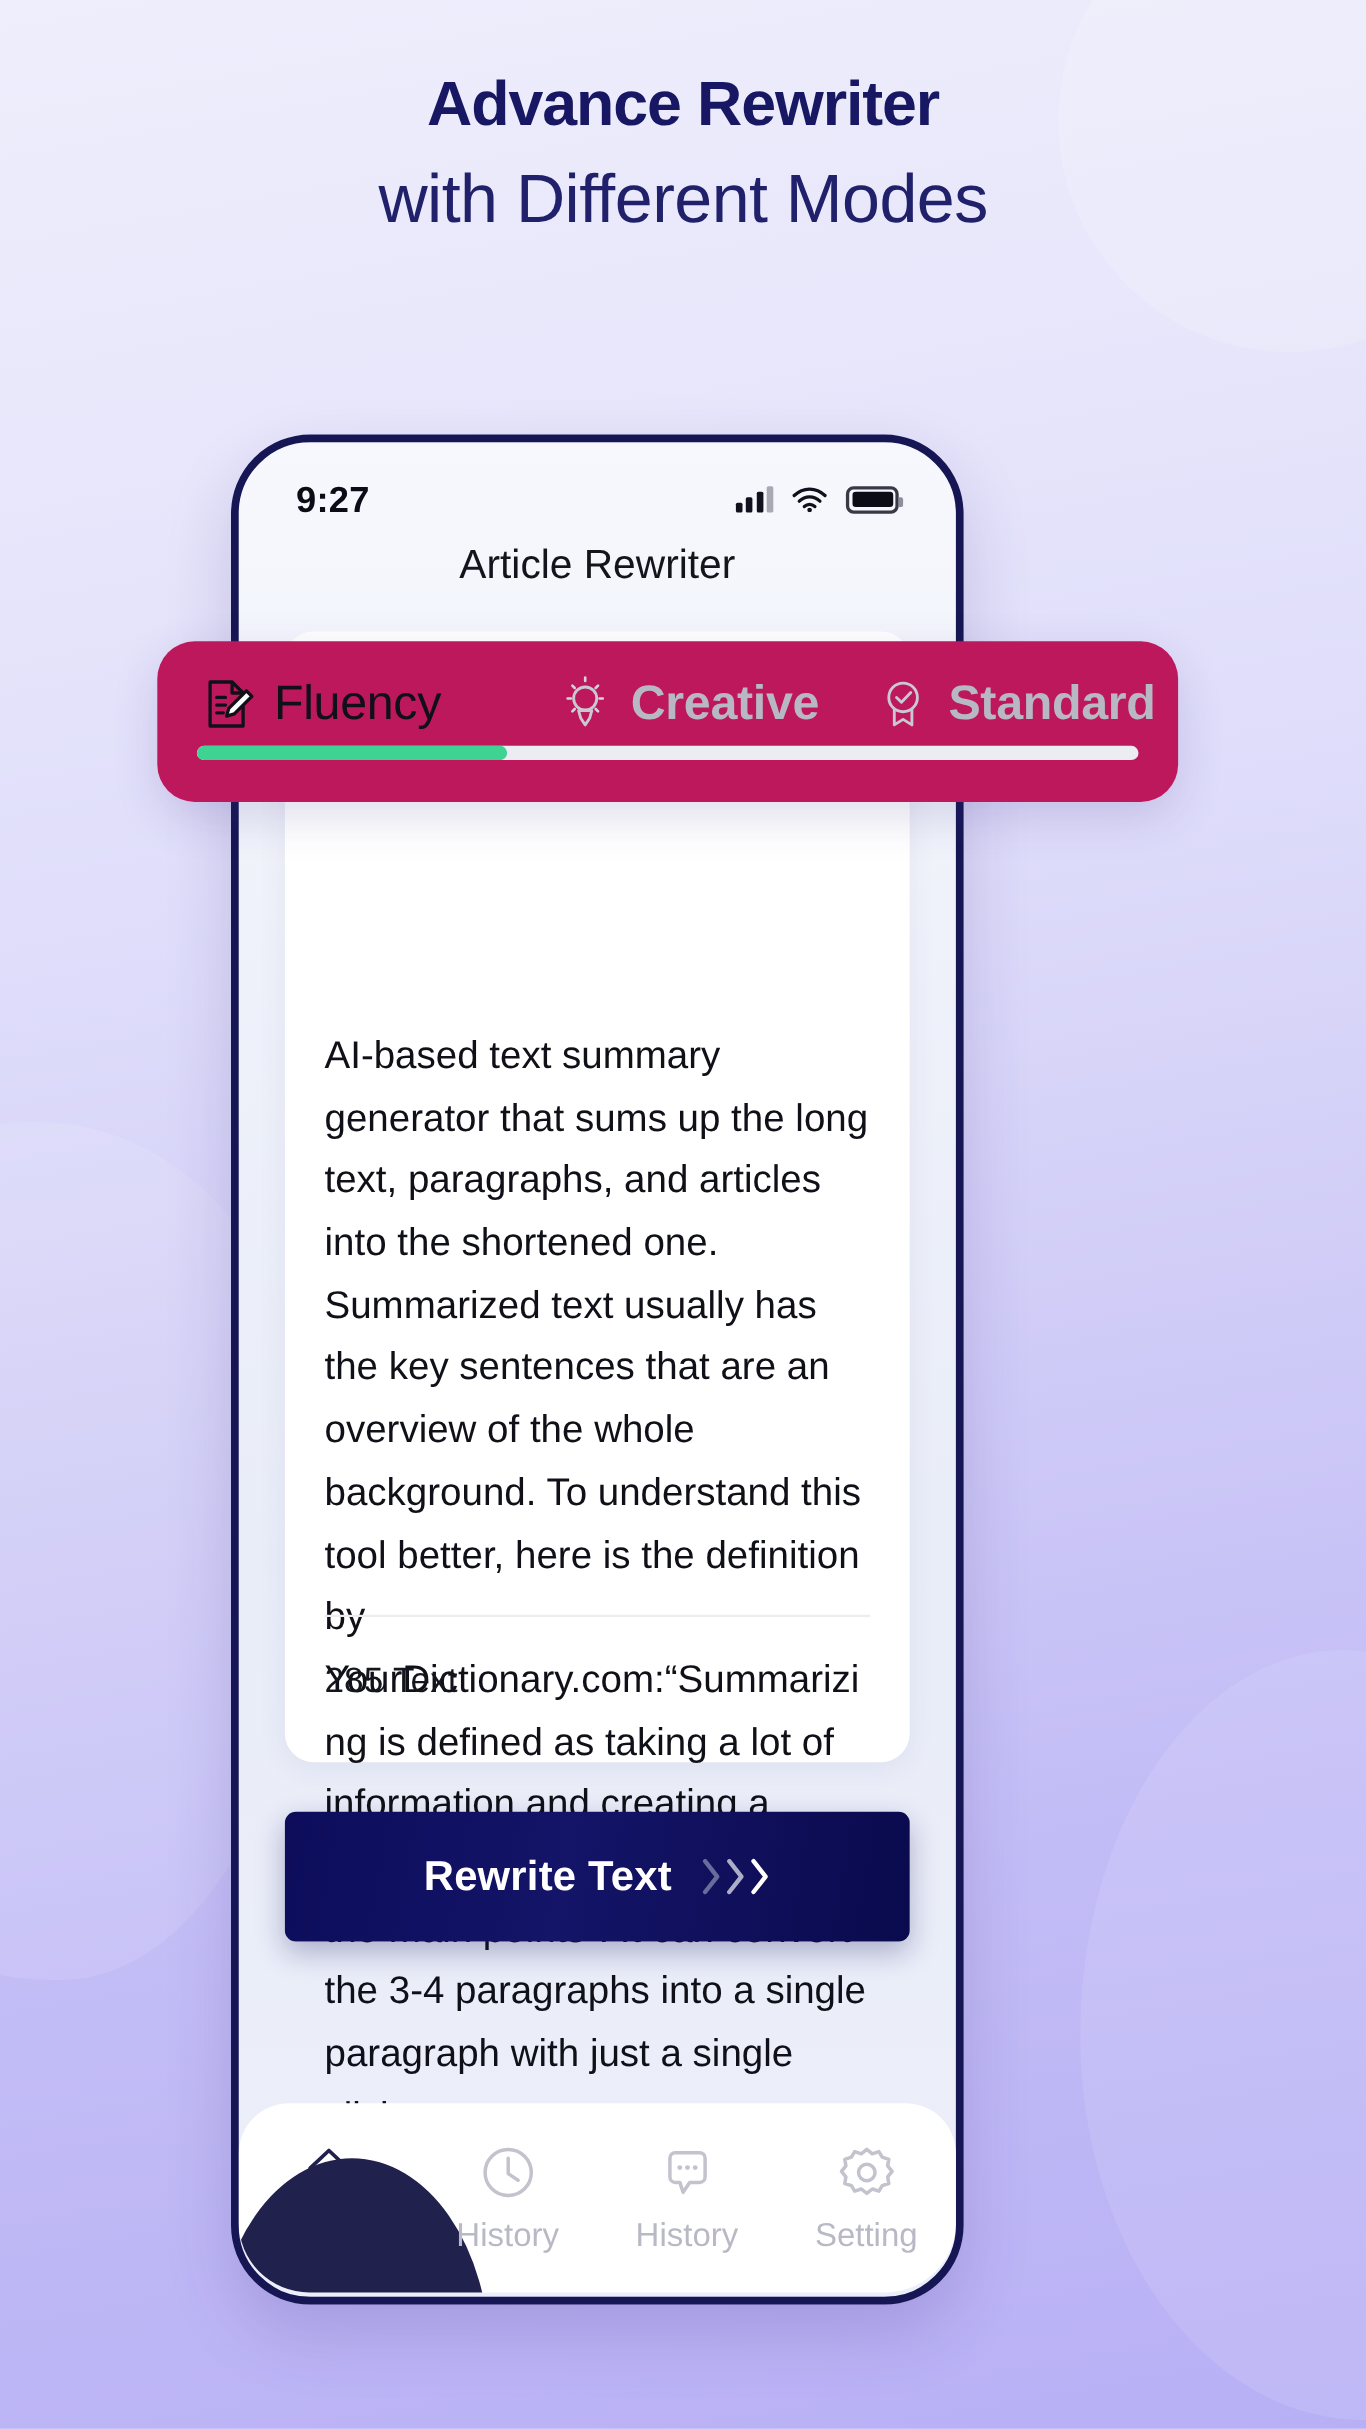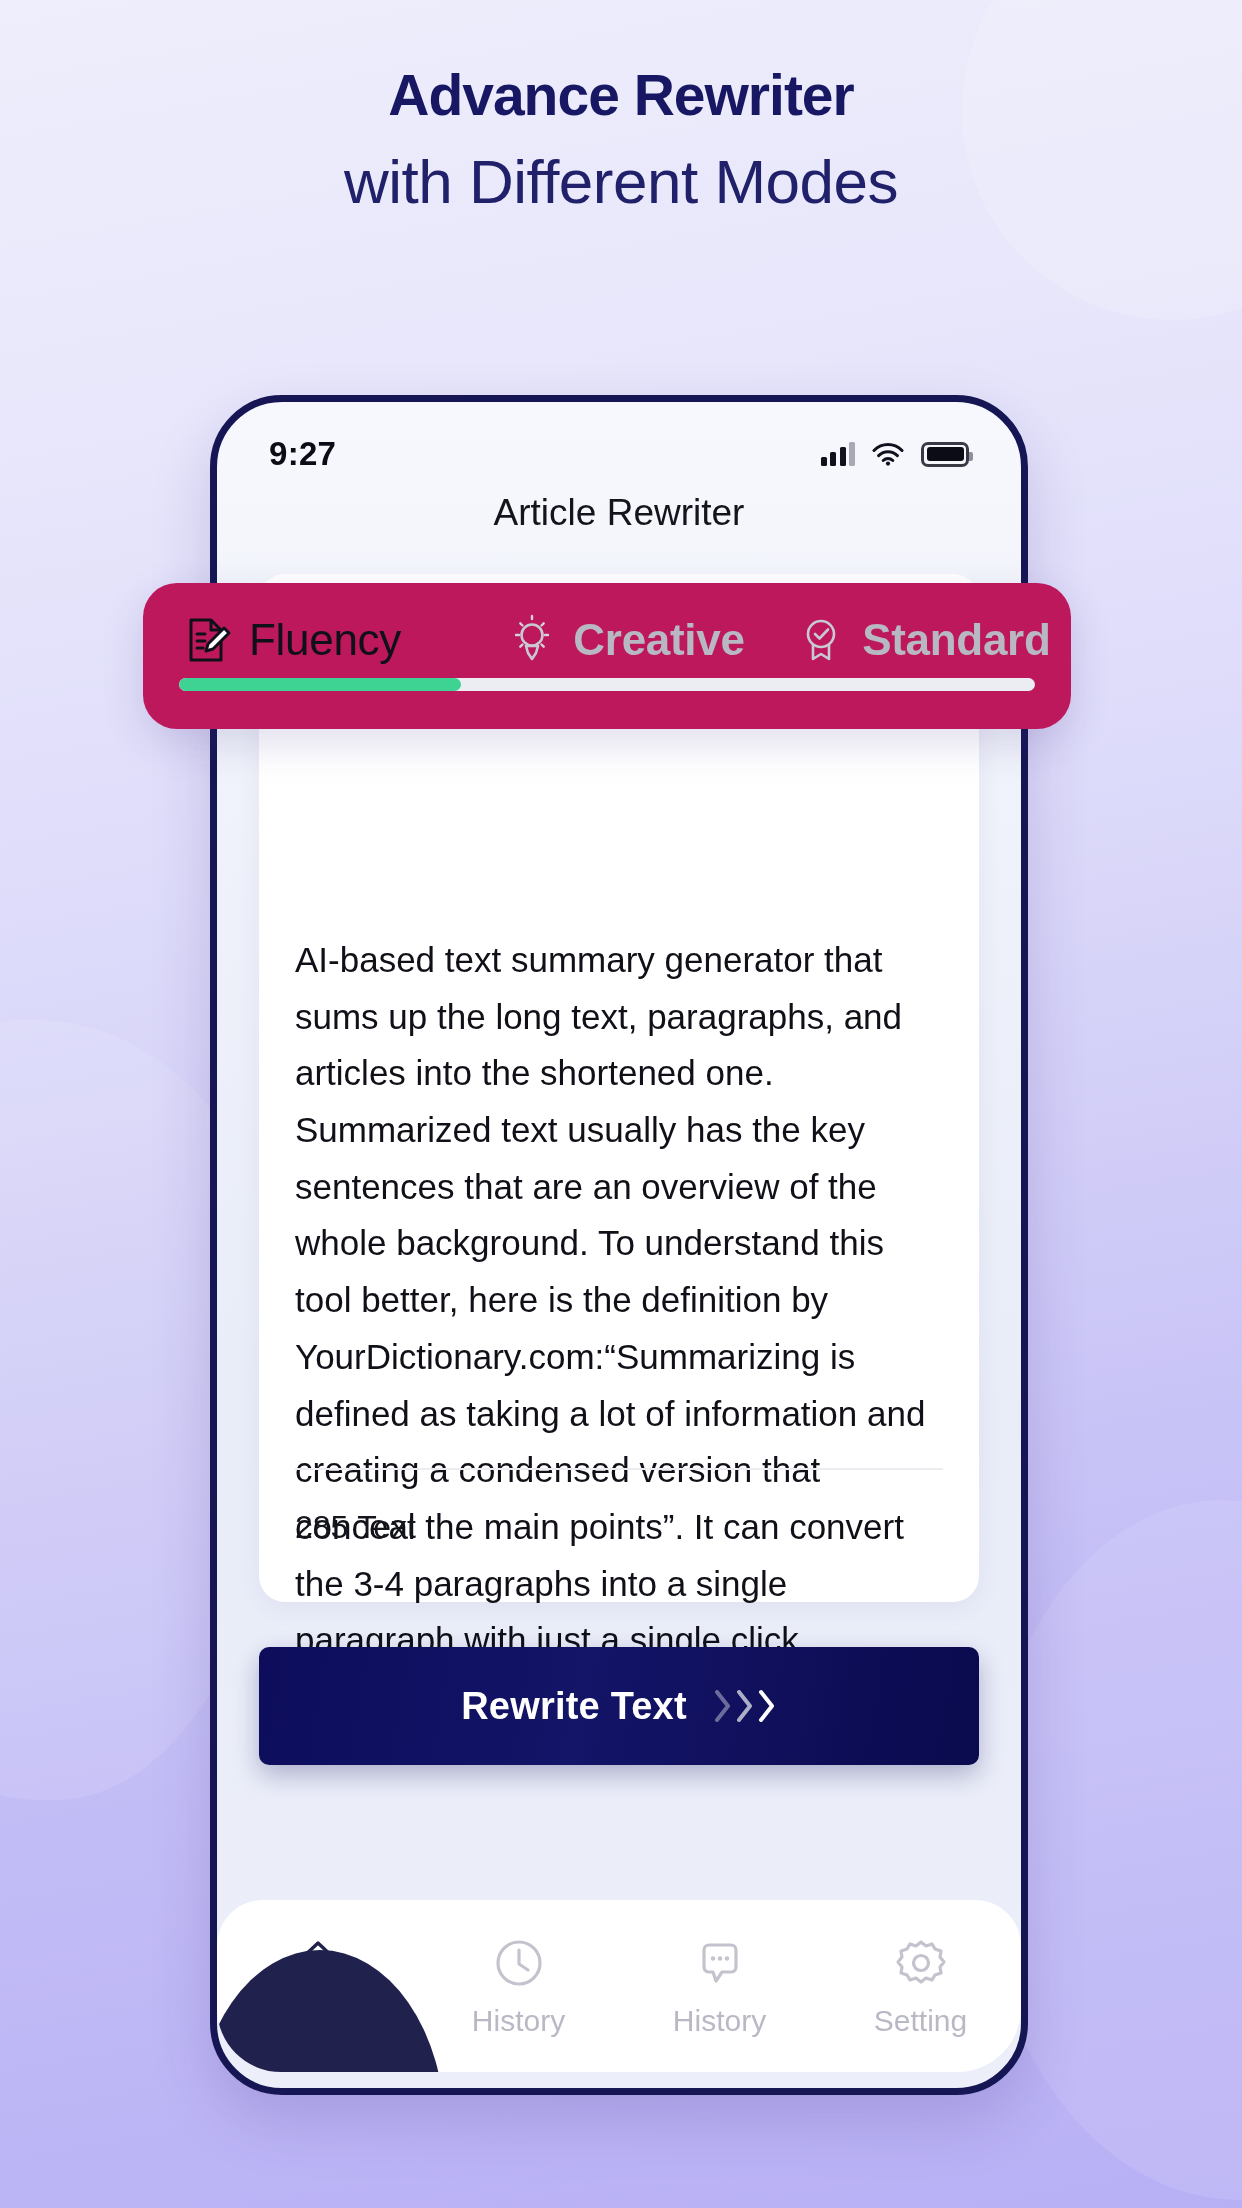--- a/index.html
+++ b/index.html
@@ -19,21 +19,21 @@
   .headline-wrap{position:absolute;left:0;right:0;top:66px;text-align:center;}
   #page-title{
     font-size:57px;font-weight:700;color:#171763;letter-spacing:-1px;line-height:1.05;margin:0;
   }
   #page-subtitle{
     font-size:62px;font-weight:400;color:#21216b;letter-spacing:-.5px;line-height:1.1;margin:22px 0 0;
   }
 
   
   #phone{
-    position:absolute;left:210px;top:395px;width:818px;height:1700px;
+    position:absolute;left:210px;top:395px;width:666px;height:1700px;
     border:7px solid #161654;border-radius:72px;
     background:linear-gradient(180deg,#f6f8fd 0%,#eef1fa 30%,#e9edf8 60%,#eceffa 100%);
     box-sizing:border-box;overflow:hidden;
     box-shadow:0 26px 60px rgba(60,40,130,.18);
   }
   
   #status-bar{position:absolute;top:26px;left:0;right:0;height:52px;display:flex;align-items:center;
      justify-content:space-between;padding:0 52px;box-sizing:border-box;}
   #status-time{font-size:33px;font-weight:700;color:#0c0c17;letter-spacing:.3px;}
   #status-icons{display:flex;align-items:center;gap:17px;}
@@ -73,21 +73,21 @@
      background:linear-gradient(100deg,#0d0d5c 0%,#141468 45%,#0a0a4e 100%);
      display:flex;align-items:center;justify-content:center;gap:26px;
      box-shadow:0 10px 26px rgba(15,15,85,.28);}
   #rewrite-label{font-size:38px;font-weight:700;color:#fff;letter-spacing:.2px;}
   #rewrite-chevrons{display:flex;align-items:center;gap:2px;}
   #rewrite-chevrons svg:nth-child(1){opacity:.38;}
   #rewrite-chevrons svg:nth-child(2){opacity:.66;}
   #rewrite-chevrons svg:nth-child(3){opacity:1;}
 
   
-  #bottom-nav{position:absolute;left:0;right:0;bottom:16px;height:172px;background:#fff;
+  #bottom-nav{position:absolute;left:0;right:0;bottom:4px;height:172px;background:#fff;
      border-radius:46px 46px 64px 64px;display:flex;align-items:flex-start;
      padding-top:34px;box-sizing:border-box;overflow:hidden;}
   #nav-blob{position:absolute;left:-22px;bottom:-58px;width:250px;height:180px;background:#21214d;
      border-radius:50% 50% 0 0 / 100% 100% 0 0;}
   .nav-item{flex:1;display:flex;flex-direction:column;align-items:center;gap:12px;position:relative;z-index:2;}
   .nav-label{font-size:30px;color:#b9b9c6;}
 
   
   #mode-card{position:absolute;left:143px;top:583px;width:928px;height:146px;
      background:#be185d;border-radius:34px;

